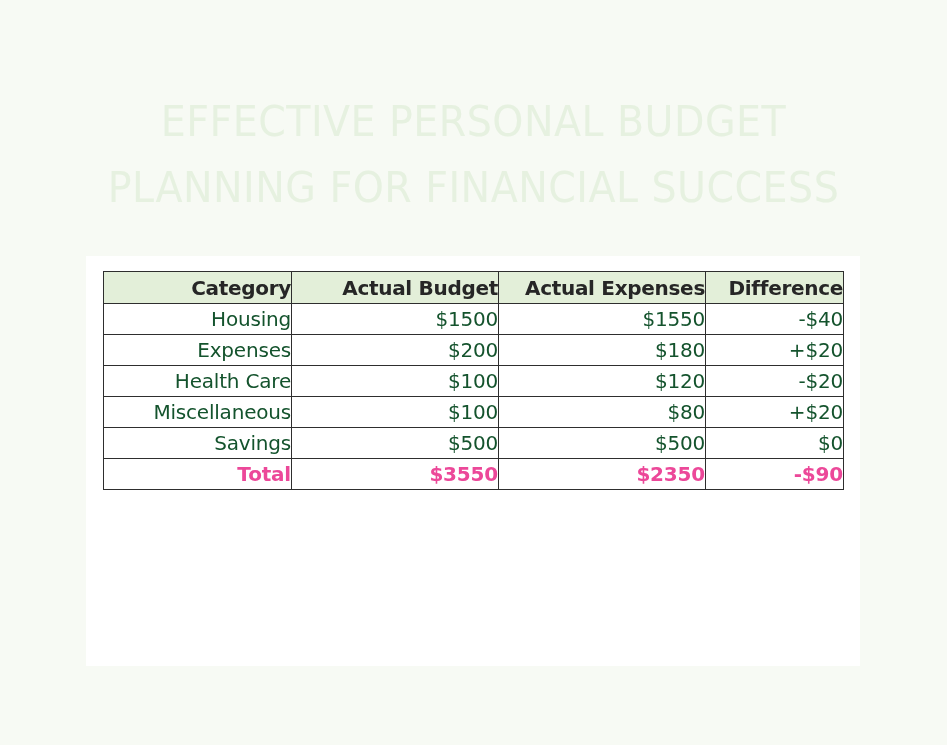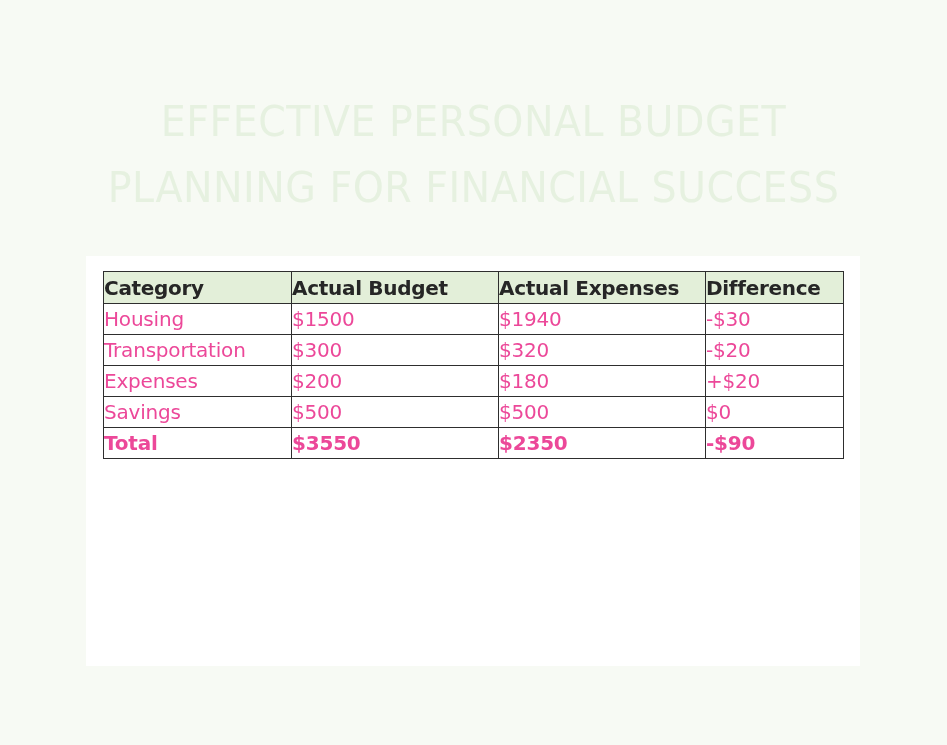--- a/index.html
+++ b/index.html
@@ -46,37 +46,37 @@
       left: 17px;
       top: 15px;
       width: 740px;
       border-collapse: collapse;
       font-family: "DejaVu Sans", sans-serif;
       color: #2b2b2b;
       table-layout: fixed;
     }
     table.budget th, table.budget td {
       border: 1.5px solid #2e2e2e;
-      text-align: left;
+      text-align: right;
       padding: 0;
       white-space: nowrap;
       overflow: hidden;
     }
     table.budget th {
       background: #e3efd9;
       height: 31px;
       font-size: 20px;
       font-weight: bold;
       color: #262626;
       letter-spacing: -0.3px;
     }
     table.budget td {
       height: 30px;
       font-size: 20px;
-      color: #ec4899;
+      color: #14532d;
       letter-spacing: -0.2px;
     }
     table.budget tr.total td {
       font-weight: bold;
       color: #ec4899;
     }
     col.c1 { width: 188px; }
     col.c2 { width: 207px; }
     col.c3 { width: 207px; }
     col.c4 { width: 138px; }
@@ -102,33 +102,39 @@
         <th>Category</th>
         <th>Actual Budget</th>
         <th>Actual Expenses</th>
         <th>Difference</th>
       </tr>
     </thead>
     <tbody>
       <tr>
         <td>Housing</td>
         <td>$1500</td>
-        <td>$1940</td>
-        <td>-$30</td>
-      </tr>
-      <tr>
-        <td>Transportation</td>
-        <td>$300</td>
-        <td>$320</td>
-        <td>-$20</td>
+        <td>$1550</td>
+        <td>-$40</td>
       </tr>
       <tr>
         <td>Expenses</td>
         <td>$200</td>
         <td>$180</td>
+        <td>+$20</td>
+      </tr>
+      <tr>
+        <td>Health Care</td>
+        <td>$100</td>
+        <td>$120</td>
+        <td>-$20</td>
+      </tr>
+      <tr>
+        <td>Miscellaneous</td>
+        <td>$100</td>
+        <td>$80</td>
         <td>+$20</td>
       </tr>
       <tr>
         <td>Savings</td>
         <td>$500</td>
         <td>$500</td>
         <td>$0</td>
       </tr>
       <tr class="total">
         <td>Total</td>

